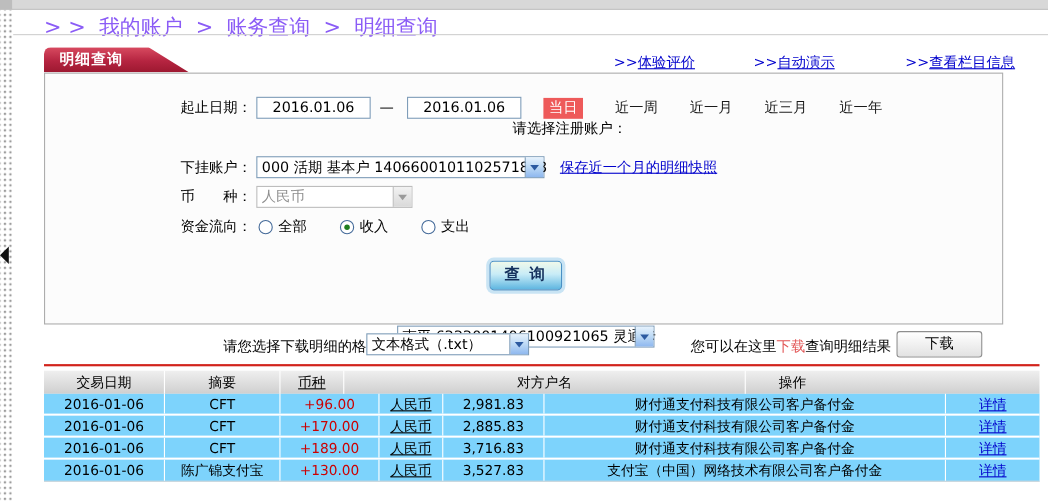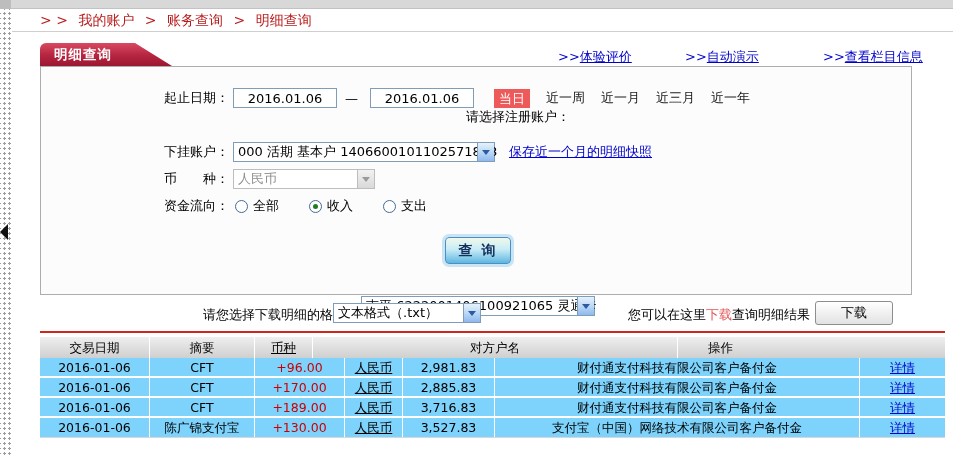--- a/index.html
+++ b/index.html
@@ -9,21 +9,21 @@
   
   .topbar { position:absolute; left:0; top:0; width:953px; height:9px; background:#d8d8d8; border-bottom:1px solid #c2c2c2; }
   .topbar-corner { position:absolute; left:0; top:0; width:11px; height:9px; background:#bdbdbd; }
   .splitter { position:absolute; left:0; top:9px; width:11px; height:447px; background:#fff;
               background-image:radial-gradient(circle, #9d9d9d 1px, transparent 1.4px);
               background-size:5px 5px; background-position:2px 2px; }
   .splitter-arrow { position:absolute; left:0px; top:224px; width:0; height:0;
               border-top:8px solid transparent; border-bottom:8px solid transparent; border-right:8px solid #111; }
 
   
-  .breadcrumb { position:absolute; left:40px; top:12px; color:#b91c1c; font-size:14px; white-space:nowrap; }
+  .breadcrumb { position:absolute; left:40px; top:12px; color:#8b5cf6; font-size:19px; white-space:nowrap; }
   .breadcrumb span { margin-right:6px; }
   .crumb { cursor:pointer; }
   .rule-top { position:absolute; left:12px; top:31px; width:941px; border-top:1px solid #cfcfcf; }
 
   
   .tab { position:absolute; left:40px; top:43px; width:132px; height:23px;
          background:linear-gradient(180deg,#d84a60 0%, #b52440 55%, #9c1830 100%);
          clip-path:polygon(0 0, 72% 0, 100% 100%, 0 100%);
          border-top-left-radius:6px; color:#fff; font-weight:bold; font-size:13.5px;
          line-height:23px; padding-left:14px; letter-spacing:1px; }
@@ -37,21 +37,21 @@
   .panel { position:absolute; left:40px; top:66px; width:872px; height:229px; background:#fcfcfc; border:1px solid #adadad; }
   .form-row { position:absolute; left:0; width:100%; height:22px; display:flex; align-items:center; white-space:nowrap; }
   .form-label { display:inline-block; width:188px; text-align:right; flex:0 0 188px; }
   .r1 { top:20px; } .r2 { top:41px;flex-direction:column; } .r3 { top:74px; } .r4 { top:101px; } .r5 { top:128px; }
 
   .date-input { width:104px; height:20px; border:1px solid #7f9db9; text-align:center; font-size:13px;
                 font-family:"DejaVu Sans",sans-serif; margin-left:4px; background:#fff; }
   .dash { margin:0 8px; }
   .today-badge { display:inline-block; margin-left:20px; width:36px; height:19px; line-height:19px; text-align:center;
                  background:#ee5a5a; color:#fff; cursor:pointer; }
-  .quick { margin-left:16px; cursor:pointer; color:#1a1a1a; }
+  .quick { margin-left:29px; cursor:pointer; color:#1a1a1a; }
 
   .sel { display:inline-flex; align-items:center; position:relative; height:20px; border:1px solid #7f9db9;
          background:#fff; margin-left:4px; padding:0 21px 0 4px; cursor:pointer; }
   .sel .arrow { position:absolute; right:0; top:0; width:17px; height:18px;
         background:linear-gradient(180deg,#e6f2fd 0%,#bcd9f5 50%,#8fb8ef 100%); border-left:1px solid #7f9db9;
         display:flex; align-items:center; justify-content:center; }
   .sel .arrow::after { content:''; width:0; height:0; border-left:4px solid transparent;
         border-right:4px solid transparent; border-top:5px solid #2c5aa0; }
   .sel.disabled { border-color:#bdbdbd; color:#8f8f8f; cursor:default; }
   .sel.disabled .arrow { background:linear-gradient(180deg,#f2f2f2,#d9d9d9); border-left-color:#bdbdbd; }

